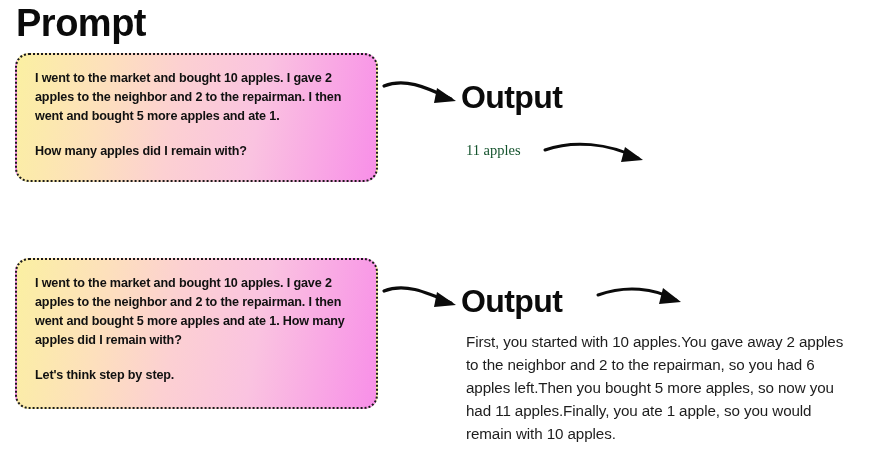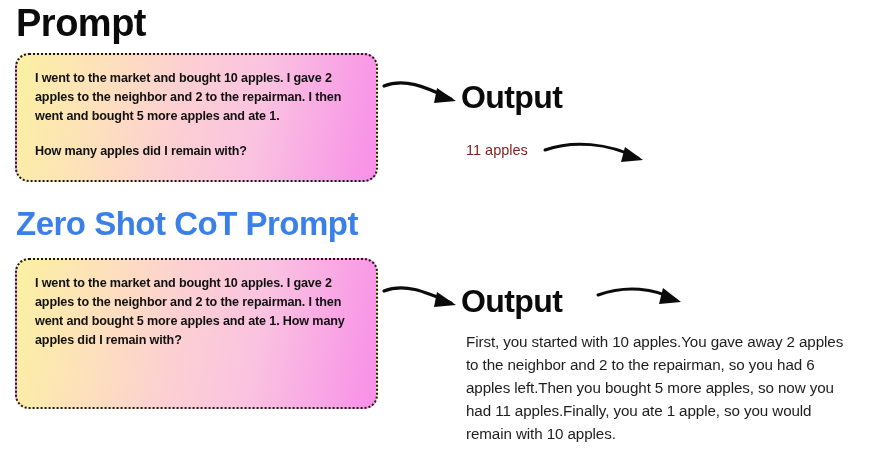--- a/index.html
+++ b/index.html
@@ -95,23 +95,24 @@
   }
   #output-heading-1 { left: 461px; top: 81px; }
   #output-heading-2 { left: 461px; top: 285px; }
 
   
   #answer-short {
     position: absolute;
     left: 466px;
     top: 143px;
     font-size: 14.5px;
-    color: #7f1d1d;
-    line-height: 1;
-    white-space: nowrap;
+    color: #14532d;
+    line-height: 1;
+    white-space: nowrap;
+    font-family: Liberation Serif, serif;
   }
 
   .verdict {
     position: absolute;
     font-size: 14px;
     font-weight: 700;
     line-height: 1;
     white-space: nowrap;
     letter-spacing: -0.1px;
   }
@@ -159,24 +160,24 @@
   <div class="prompt-box" id="prompt-box-1">
     <p class="prompt-text">I went to the market and bought 10 apples. I gave 2 apples to the neighbor and 2 to the repairman. I then went and bought 5 more apples and ate 1.</p>
     <p class="prompt-text">How many apples did I remain with?</p>
   </div>
 
   <div class="output-heading" id="output-heading-1">Output</div>
 
   <div id="answer-short">11 apples</div>
 
 
-  <div class="heading" id="zsc-title">Zero Shot CoT Prompt</div>
 
   <div class="prompt-box" id="prompt-box-2">
     <p class="prompt-text">I went to the market and bought 10 apples. I gave 2 apples to the neighbor and 2 to the repairman. I then went and bought 5 more apples and ate 1. How many apples did I remain with?</p>
+    <p class="prompt-text">Let's think step by step.</p>
   </div>
 
   <div class="output-heading" id="output-heading-2">Output</div>
 
 
   <p id="cot-answer">First, you started with 10 apples.You gave away 2 apples to the neighbor and 2 to the repairman, so you had 6 apples left.Then you bought 5 more apples, so now you had 11 apples.Finally, you ate 1 apple, so you would remain with 10 apples.</p>
 
   <svg class="arrows" viewBox="0 0 872 459">
 
     <g>

